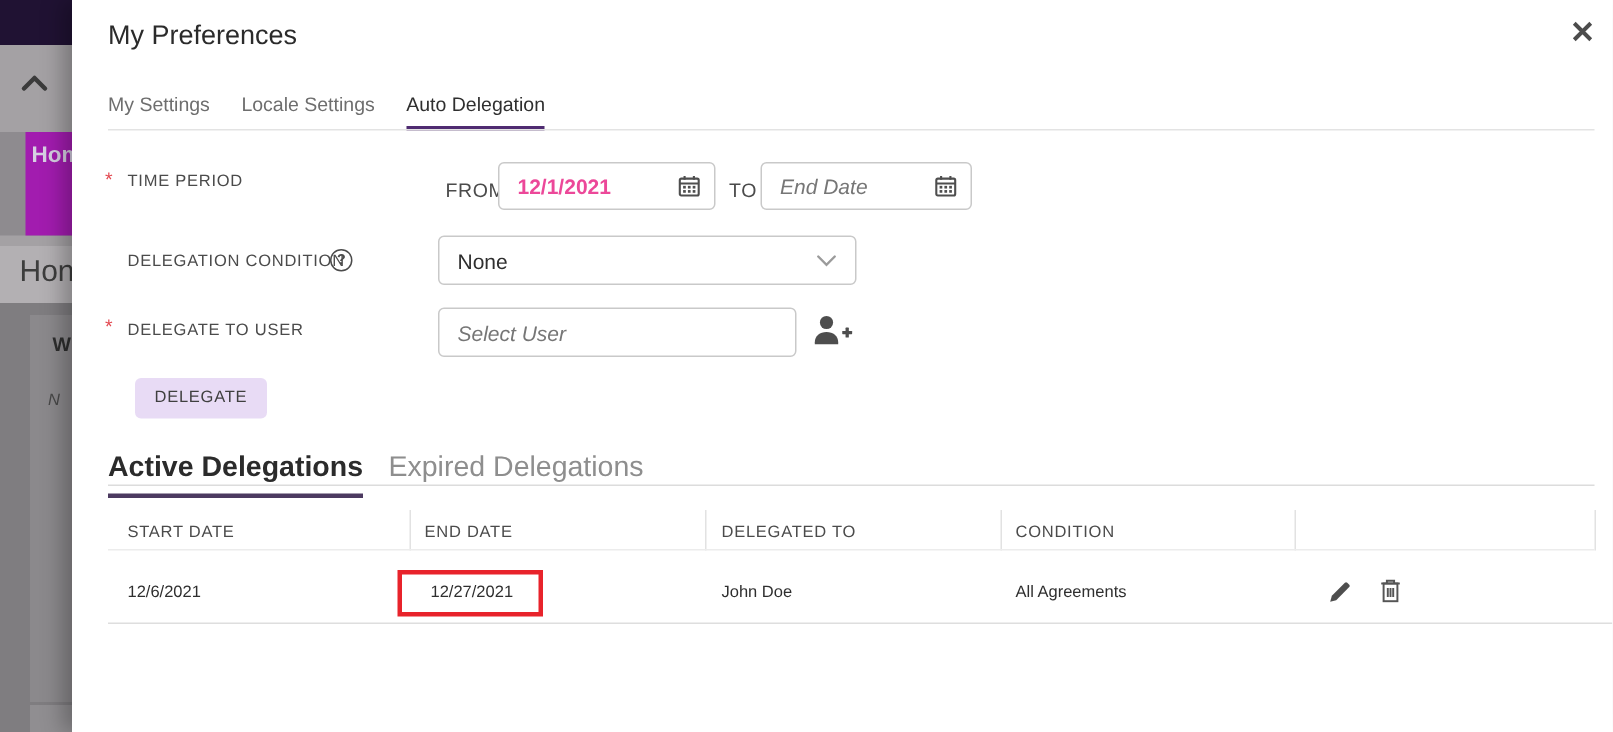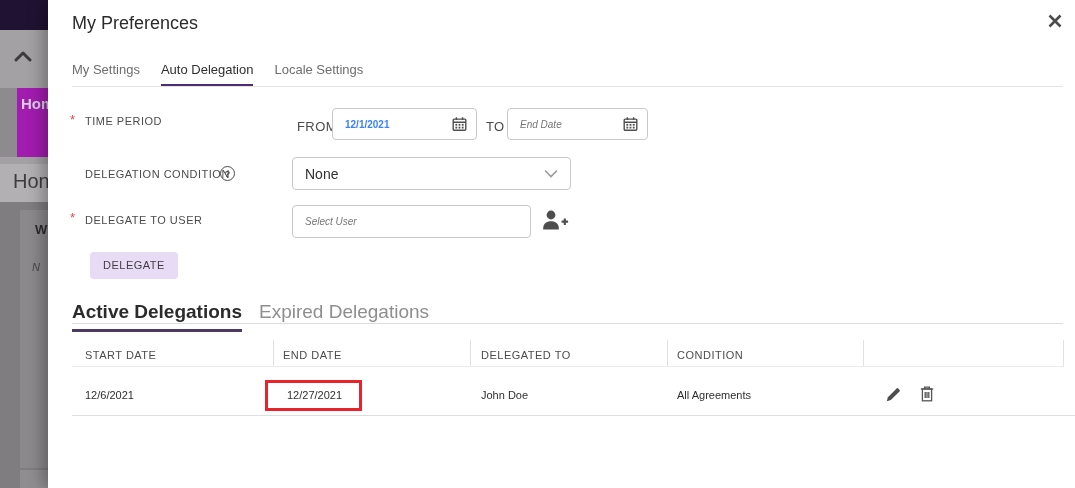--- a/index.html
+++ b/index.html
@@ -35,21 +35,21 @@
   .tab.active { color:#2f2f2f; border-bottom:3px solid #4f2b71; }
   .tabs-line { position:absolute; left:24px; top:86px; width:991px; height:1px; background:#e3e3e3; }
 
   
   .req { position:absolute; font-size:13px; color:#e34850; }
   .flabel { position:absolute; font-size:11px; color:#4b4b4b; letter-spacing:0.5px; }
   .inline-label { position:absolute; font-size:13px; color:#4b4b4b; letter-spacing:0.4px; }
   .tbox { position:absolute; border:1px solid #c9c9c9; border-radius:4px; background:#fff; }
   .tbox input { position:absolute; left:0; top:0; width:100%; height:100%; border:none; outline:none;
     background:transparent; padding:0 30px 0 12px; font-family:"Liberation Sans", sans-serif;
-    font-size:10px; color:#3b82f6; }
+    font-size:14px; color:#ec4899; }
   .tbox input.strong { font-weight:bold; }
   .tbox input::placeholder { font-style:italic; color:#767676; opacity:1; }
   .box-icon { position:absolute; right:9px; top:50%; transform:translateY(-50%); line-height:0; }
   .dropdown { position:absolute; border:1px solid #c9c9c9; border-radius:4px; background:#fff; cursor:pointer; }
   .dropdown .val { position:absolute; left:12px; top:50%; transform:translateY(-50%); font-size:14px; color:#2f2f2f; }
   .help-circle { position:absolute; width:15px; height:15px; border:1.3px solid #4b4b4b; border-radius:50%;
     font-size:9.5px; color:#4b4b4b; display:flex; align-items:center; justify-content:center; font-weight:bold; }
   .adduser { position:absolute; line-height:0; cursor:pointer; }
   .delegate-btn { position:absolute; left:42px; top:252px; height:27px; line-height:27px; padding:0 13px;
     background:#e8dbf5; border:none; border-radius:4px; font-family:"Liberation Sans", sans-serif;
@@ -99,22 +99,22 @@
     <div class="modal-title">My Preferences</div>
 
     <div class="close-btn">
       <svg width="16" height="16" viewBox="0 0 16 16">
           <path d="M2.5 2.5 L13.5 13.5 M13.5 2.5 L2.5 13.5" stroke="#4c4c4c" stroke-width="2.6"></path>
         </svg>
     </div>
 
     <div class="tabs">
       <div class="tab">My Settings</div>
+      <div class="tab">Locale Settings</div>
       <div class="tab active">Auto Delegation</div>
-      <div class="tab">Locale Settings</div>
     </div>
     <div class="tabs-line"></div>
 
     <span class="req" style="left:22px; top:112px;">*</span>
     <span class="flabel" style="left:37px; top:115px;">TIME PERIOD</span>
 
     <span class="inline-label" style="left:249px; top:119px;">FROM</span>
     <div class="tbox" style="left:284px; top:108px; width:145px; height:32px;">
       <input class="strong" type="text" value="12/1/2021" style="">
       <span class="box-icon">

